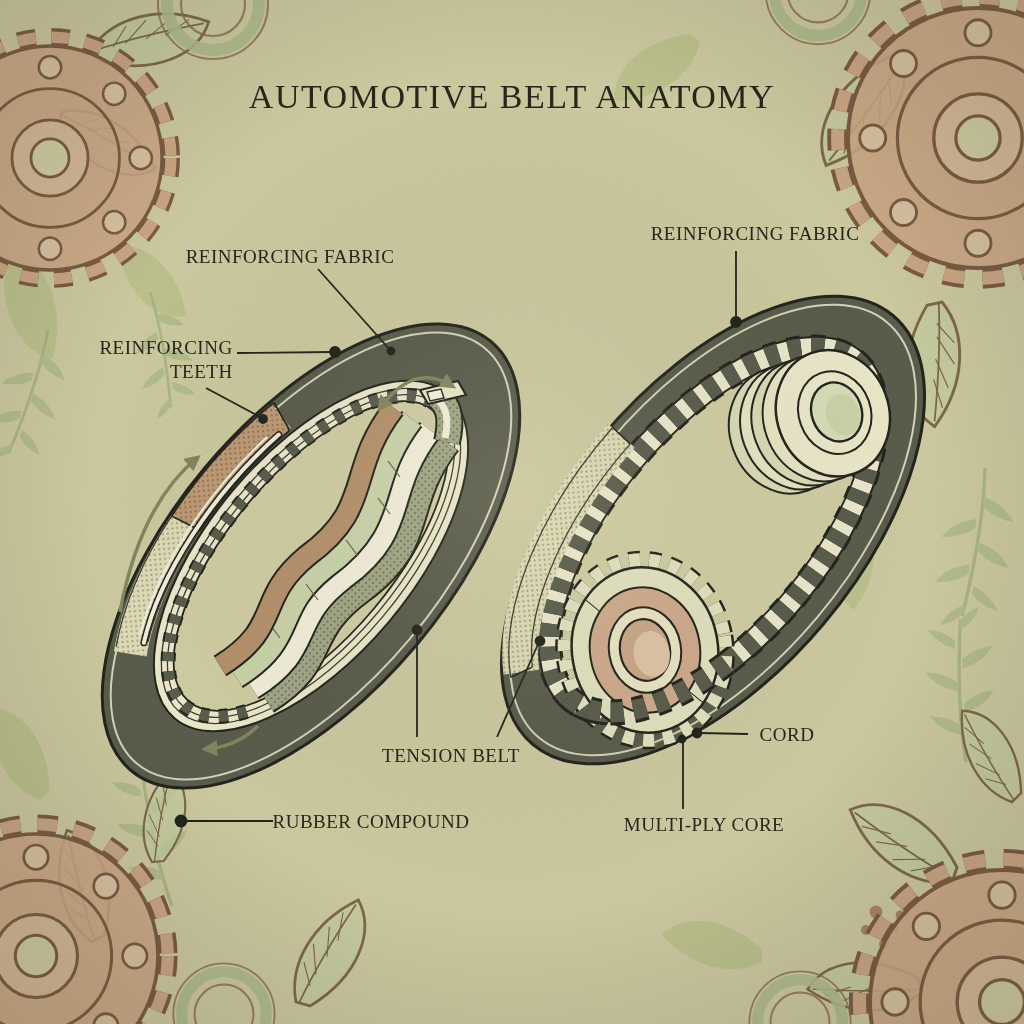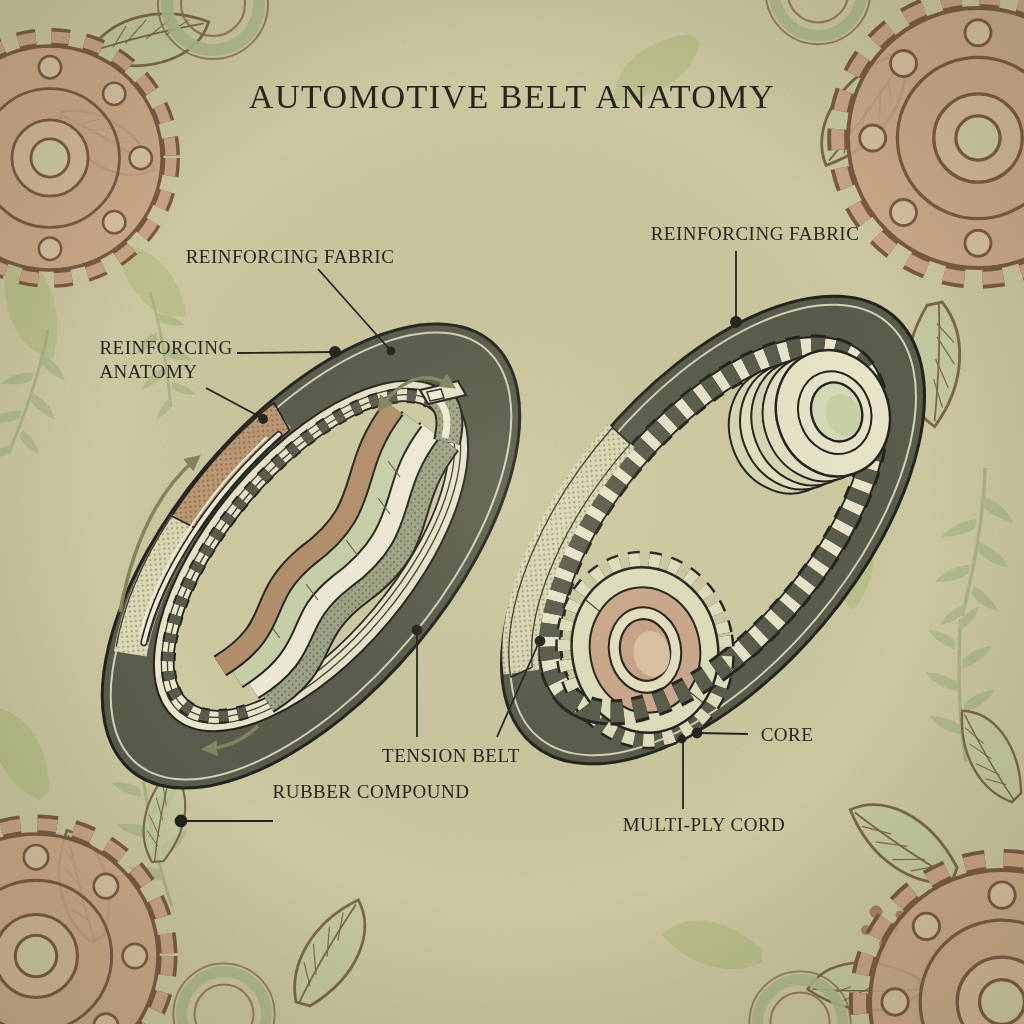--- a/index.html
+++ b/index.html
@@ -1,20 +1,20 @@
 <!DOCTYPE html>
 <html><head>
 <meta charset="utf-8">
 <style>
   html,body{margin:0;padding:0;}
   body{width:1024px;height:1024px;position:relative;overflow:hidden;background:#cfcba1;
        font-family:"Liberation Serif", serif;}
   #art{position:absolute;left:0;top:0;width:1024px;height:1024px;}
   .lbl{position:absolute;transform:translate(-50%,-50%);font-size:19px;color:#26261b;
-       letter-spacing:.5px;white-space:nowrap;text-align:left;line-height:1.25;z-index:5;}
+       letter-spacing:.5px;white-space:nowrap;text-align:right;line-height:1.25;z-index:5;}
   .title{font-size:34px;letter-spacing:1.5px;}
 </style>
 </head>
 <body>
 
 <svg id="art" viewBox="0 0 1024 1024" xmlns="http://www.w3.org/2000/svg" xmlns:xlink="http://www.w3.org/1999/xlink">
   <defs>
     <pattern id="dotsCream" width="7" height="7" patternUnits="userSpaceOnUse">
       <rect width="7" height="7" fill="#ddd9b4"></rect>
       <circle cx="2" cy="2" r="1" fill="#8f9077"></circle>
@@ -251,24 +251,24 @@
 
   <rect width="1024" height="1024" fill="url(#vig)"></rect>
 </svg>
 
 <div class="lbl title" style="left:512px;top:97px">AUTOMOTIVE BELT ANATOMY</div>
 
 <div class="lbl" style="left:290px;top:257px">REINFORCING FABRIC</div>
 
 <div class="lbl" style="left:166px;top:360px">
   <div>REINFORCING</div>
-  <div>ANATOMY</div>
+  <div>TEETH</div>
 </div>
 
 <div class="lbl" style="left:451px;top:756px">TENSION BELT</div>
 
-<div class="lbl" style="left:371px;top:792px">RUBBER COMPOUND</div>
+<div class="lbl" style="left:371px;top:822px">RUBBER COMPOUND</div>
 
 <div class="lbl" style="left:755px;top:234px">REINFORCING FABRIC</div>
 
-<div class="lbl" style="left:787px;top:735px">CORE</div>
-
-<div class="lbl" style="left:704px;top:825px">MULTI-PLY CORD</div>
+<div class="lbl" style="left:787px;top:735px">CORD</div>
+
+<div class="lbl" style="left:704px;top:825px">MULTI-PLY CORE</div>
 
 </body></html>

